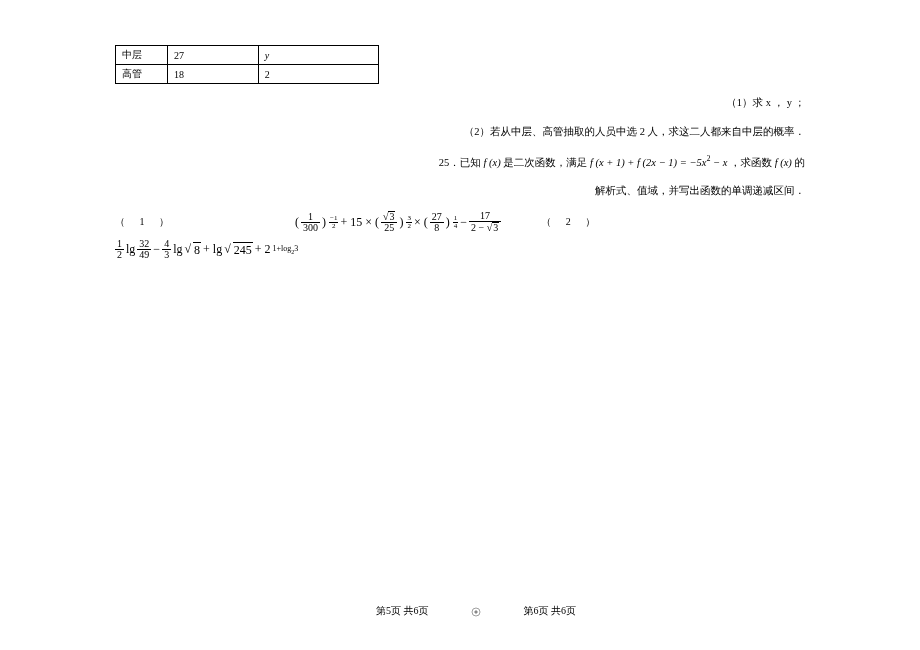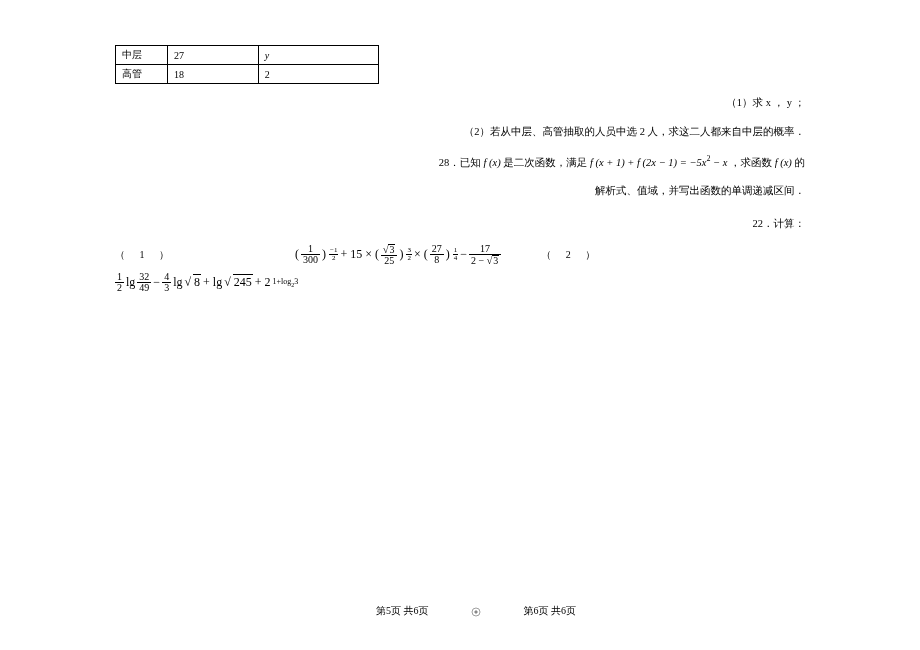--- a/index.html
+++ b/index.html
@@ -170,31 +170,30 @@
       <td class="col3">2</td>
     </tr>
   </tbody>
     </table>
 
   <div class="para indent">（1）求 x ， y ；</div>
 
   <div class="para indent">（2）若从中层、高管抽取的人员中选 2 人，求这二人都来自中层的概率．</div>
 
   <div class="para">
-    <span>28．已知</span>
+    <span>25．已知</span>
     <span class="math-italic">f (x)</span>
     <span>是二次函数，满足</span>
     <span class="math-italic">f (x + 1) + f (2x − 1) = −5x</span><span class="math-upright sup">2</span><span class="math-italic"> − x</span>
     <span>，求函数</span>
     <span class="math-italic">f (x)</span>
     <span>的</span>
   </div>
   <div class="para">解析式、值域，并写出函数的单调递减区间．</div>
 
-  <div class="para" style="margin-top:14px">22．计算：</div>
 
   <div class="formula-row">
     <span class="label">（ 1 ）</span>
     <span class="formula-body formula-block">
       (<span class="inline-frac">
         <span class="num">1</span>
         <span class="den">300</span>
       </span>)<span class="exp-frac">
         <span class="num"><span>−</span><span>1</span></span>
         <span class="den">2</span>

